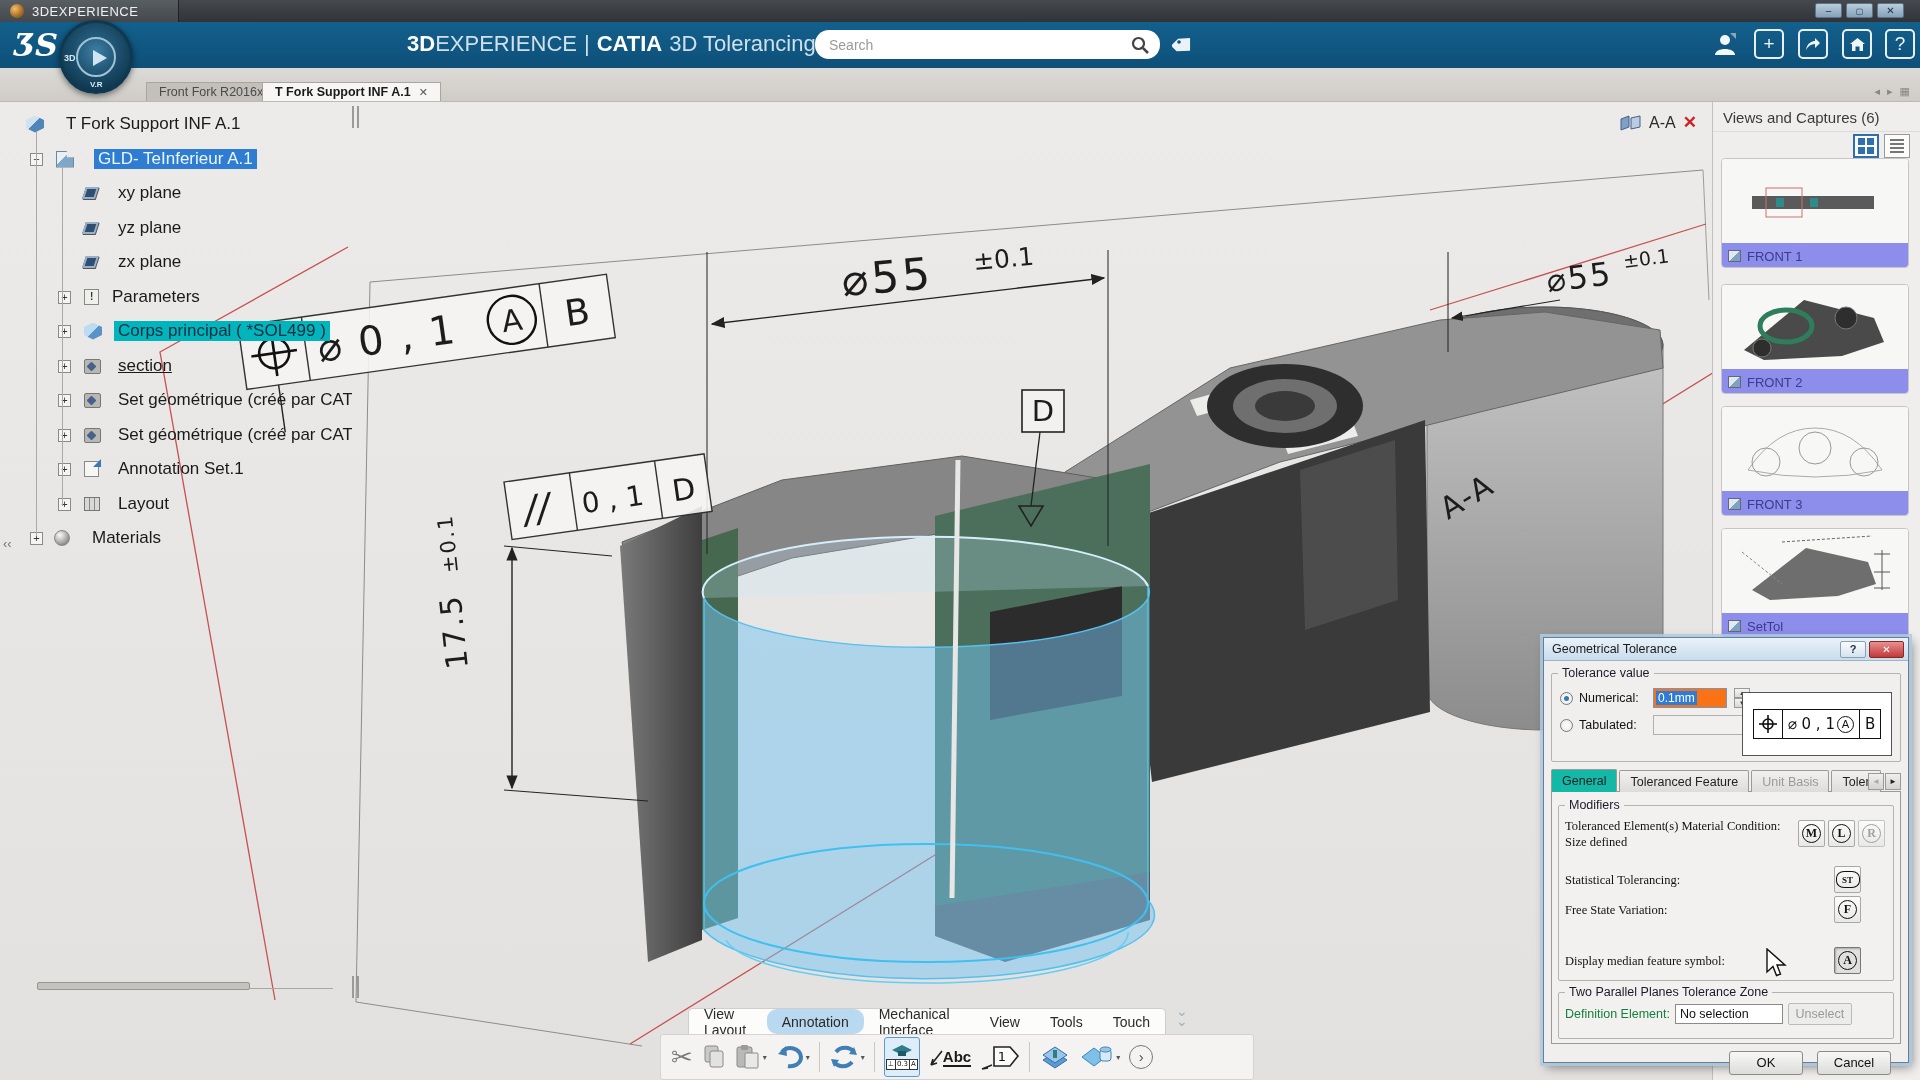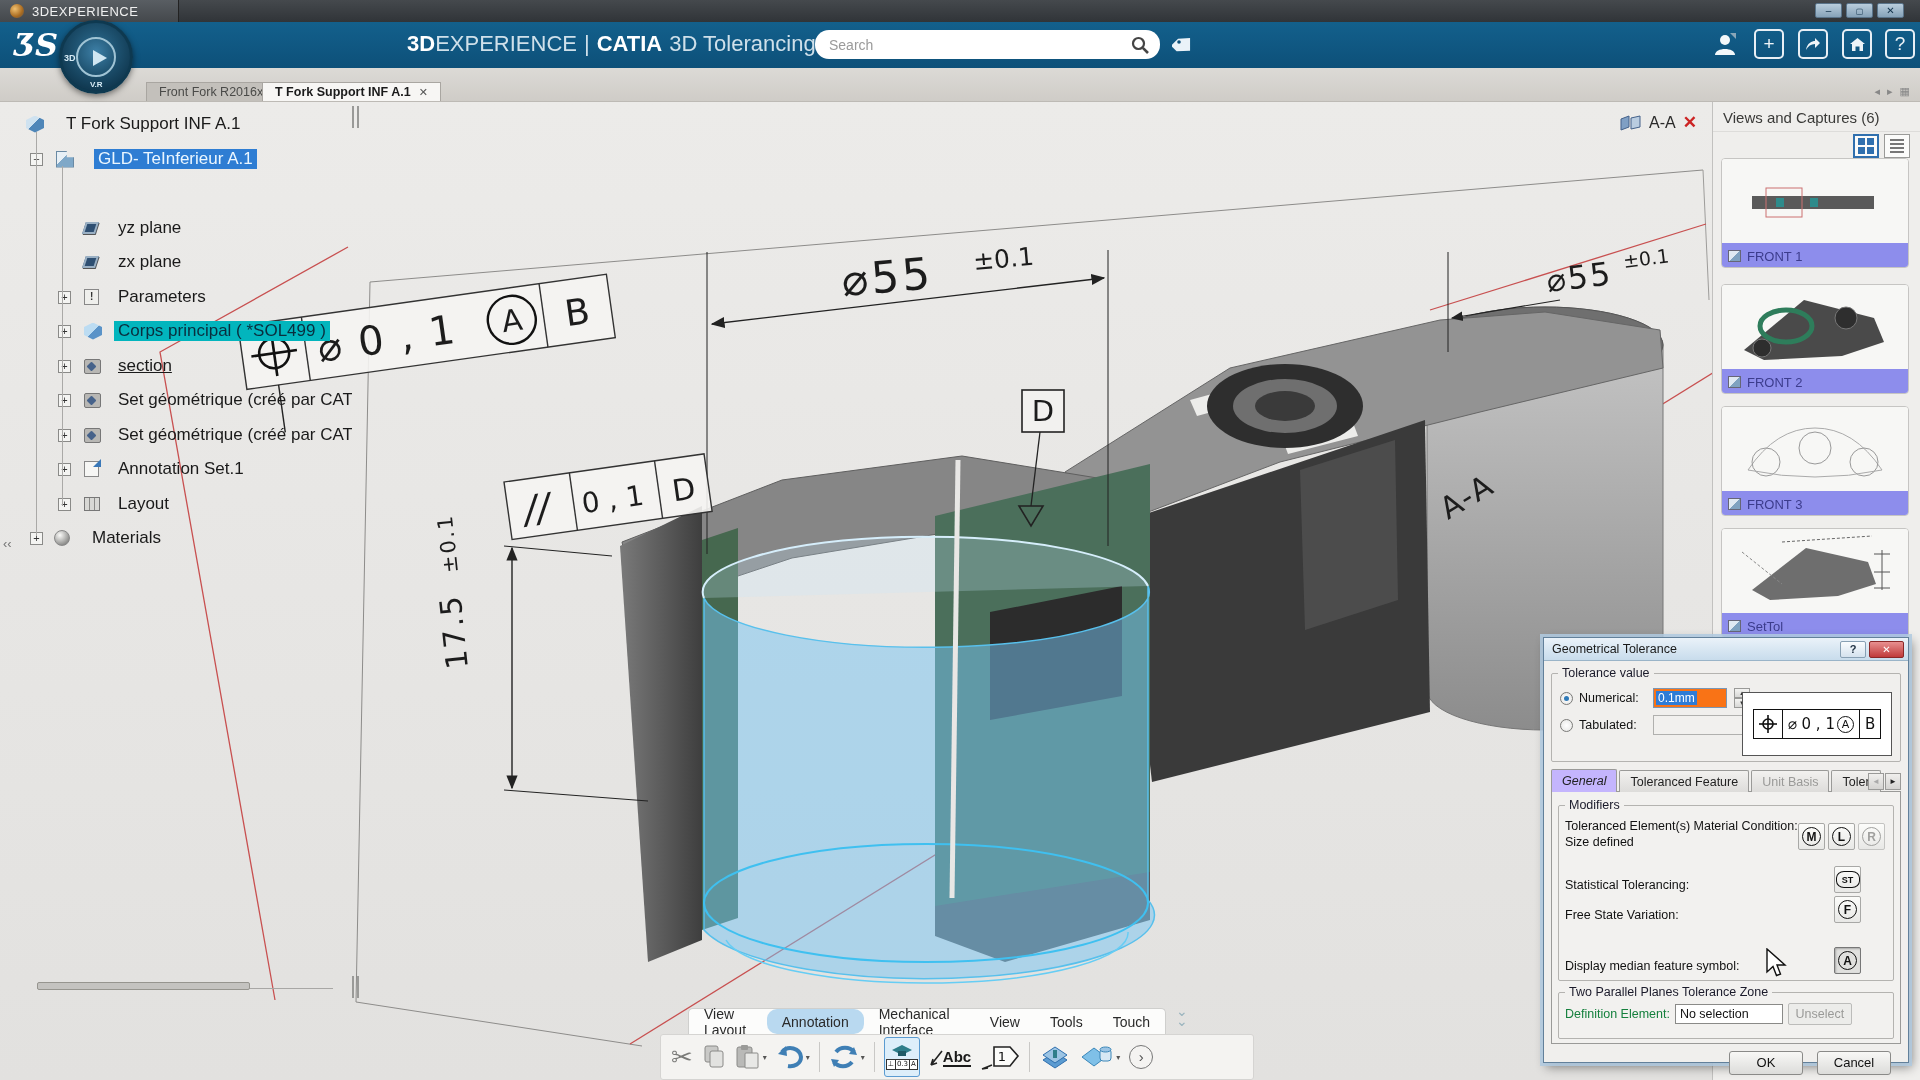--- a/index.html
+++ b/index.html
@@ -115,29 +115,29 @@
   .spinner { width:16px; height:20px; display:flex; flex-direction:column; margin-left:1px; }
   .spinner i { flex:1; background:linear-gradient(#f4f4f2,#d8d8d6); border:1px solid #9a9a98; font-size:6px; line-height:8px; text-align:center; color:#333; font-style:normal; }
   .tab-input { width:92px; height:20px; border:1px solid #b0b0ae; background:#f1f0ee; }
   .fcf-preview { position:absolute; right:8px; top:12px; width:150px; height:64px; background:#fff; border:1px solid #555; display:flex; align-items:center; justify-content:center; }
   .fcf-frame { display:flex; border:1.4px solid #111; background:#fff; font-family:"DejaVu Sans",sans-serif; }
   .fcf-frame .cell { border-left:1.4px solid #111; height:28px; display:flex; align-items:center; justify-content:center; padding:0 5px; font-size:15px; color:#111; }
   .fcf-frame .cell:first-child { border-left:none; }
   .circleA { width:17px; height:17px; border:1.4px solid #111; border-radius:50%; font-size:11px; display:flex; align-items:center; justify-content:center; margin-left:2px; }
   .dlg-tabs { display:flex; align-items:flex-end; margin-top:7px; height:23px; position:relative; }
   .dtab { height:22px; padding:0 10px; font-size:12.5px; background:linear-gradient(#f2f1ef,#dddcda); border:1px solid #9a9a98; border-bottom:none; border-radius:2px 2px 0 0; margin-right:2px; display:flex; align-items:center; color:#222; }
-  .dtab.active { background:#c4b5fd; height:23px; position:relative; z-index:2; font-weight:normal;font-style:italic; }
+  .dtab.active { background:#14b8a6; height:23px; position:relative; z-index:2; font-weight:normal; }
   .dtab.disabled { color:#9a9a98; }
   .dtab.cut { width:50px; overflow:hidden; padding-right:0; }
   .tab-arrows { position:absolute; right:0; bottom:2px; display:flex; gap:1px; }
   .tab-arrows i { width:16px; height:17px; background:linear-gradient(#f0efed,#d4d3d1); border:1px solid #9a9a98; font-style:normal; font-size:8px; text-align:center; line-height:15px; color:#222; }
   .tab-arrows i.dim { color:#aaa; }
   .dlg-tabpanel { border:1px solid #9a9a98; background:#f2f1ef; padding:6px 6px 4px 6px; margin-top:-1px; }
   .fs-mod { height:183px; }
-  .mod-row { display:flex; align-items:flex-end; margin-bottom:14px; }
+  .mod-row { display:flex; align-items:center; margin-bottom:14px;font-family:Liberation Serif, serif; }
   .mod-row .ml { flex:1; font-size:12.5px; color:#111; line-height:1.25; padding-top:3px; }
   .mod-btns { display:flex; gap:3px; margin-right:26px; }
   .mbtn { width:27px; height:27px; background:linear-gradient(#fcfcfa,#e8e8e6); border:1px solid #a8a8a6; border-radius:2px; display:flex; align-items:center; justify-content:center; }
   .mbtn.disabled { border-color:#c4c4c2; }
   .mbtn.pressed { background:#e0e0de; border-color:#777; box-shadow:inset 1px 1px 2px rgba(0,0,0,.25); }
   .cletter { width:19px; height:19px; border:1.8px solid #111; border-radius:50%; font-size:12px; font-weight:bold; display:flex; align-items:center; justify-content:center; color:#111; }
   .cletter.gray { border-color:#a0a09e; color:#a0a09e; }
   .oval { width:24px; height:17px; border:1.8px solid #111; border-radius:8px/7px; font-size:9px; font-weight:bold; display:flex; align-items:center; justify-content:center; color:#111; }
   .fs-tpp { margin-top:4px; height:54px; }
   .tpp-row { display:flex; align-items:center; gap:5px; }
@@ -372,32 +372,36 @@
 
     <div class="trow" style="top:10px">
       <span class="tic tic-product" style="left:26px"></span>
       <span class="tlabel" style="left:62px">T Fork Support INF A.1</span>
     </div>
     <div class="trow" style="top:45px">
       <span class="texp" style="left:30px">−</span>
       <span class="tic tic-part" style="left:56px"></span>
       <span class="tlabel hl-blue" style="left:94px">GLD- TeInferieur A.1</span>
     </div>
+    <div class="trow" style="top:79px">
+      <span class="tic tic-plane" style="left:84px"></span>
+      <span class="tlabel" style="left:114px">xy plane</span>
+    </div>
     <div class="trow" style="top:114px">
       <span class="tic tic-plane" style="left:84px"></span>
       <span class="tlabel" style="left:114px">yz plane</span>
     </div>
     <div class="trow" style="top:148px">
       <span class="tic tic-plane" style="left:84px"></span>
       <span class="tlabel" style="left:114px">zx plane</span>
     </div>
     <div class="trow" style="top:183px">
       <span class="texp" style="left:58px">+</span>
       <span class="tic tic-parameters" style="left:84px"></span>
-      <span class="tlabel" style="left:114px">Parameters</span>
+      <span class="tlabel" style="left:108px">Parameters</span>
     </div>
     <div class="trow" style="top:217px">
       <span class="texp" style="left:58px">+</span>
       <span class="tic tic-body" style="left:84px"></span>
       <span class="tlabel hl-teal" style="left:114px">Corps principal ( *SOL499 )</span>
     </div>
     <div class="trow" style="top:252px">
       <span class="texp" style="left:58px">+</span>
       <span class="tic tic-geoset" style="left:84px"></span>
       <span class="tlabel ulabel" style="left:114px">section</span>

